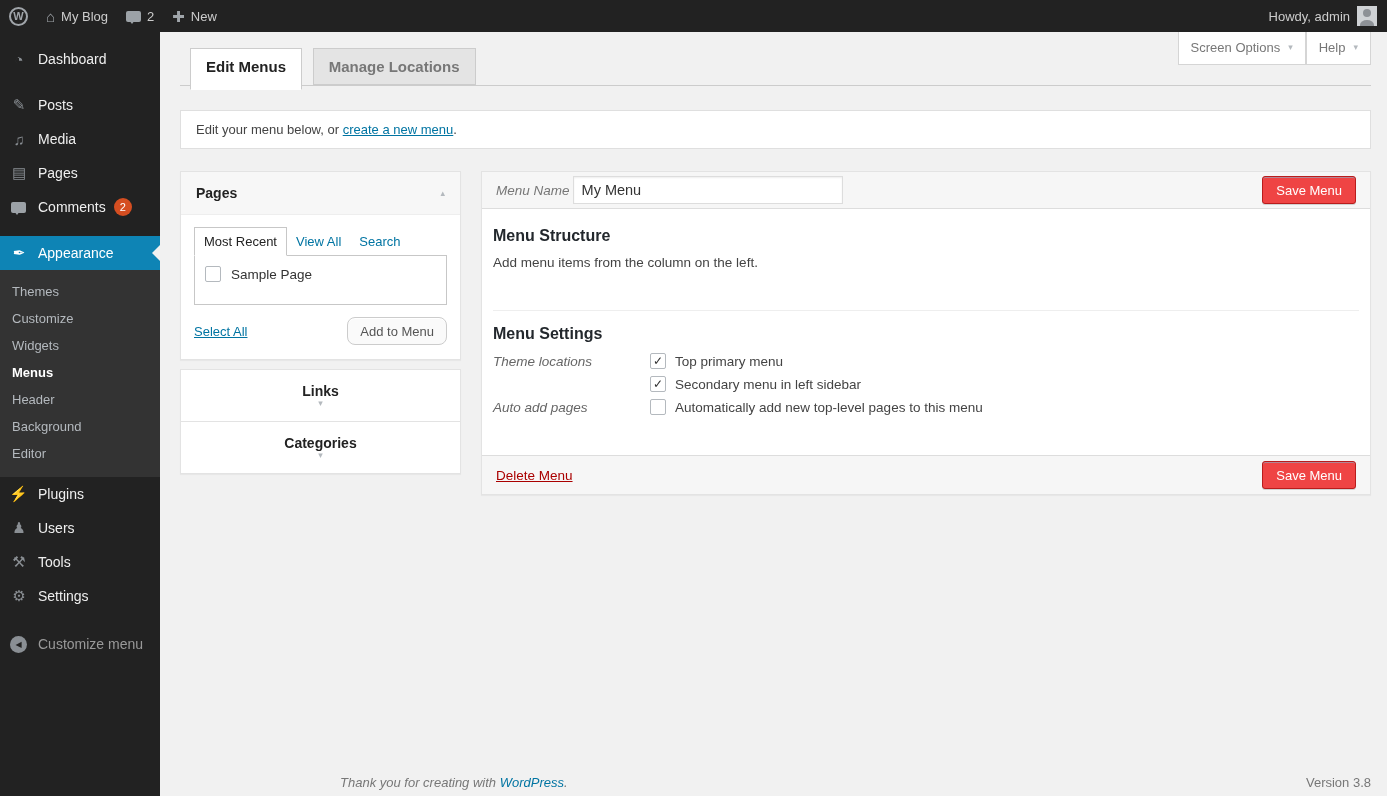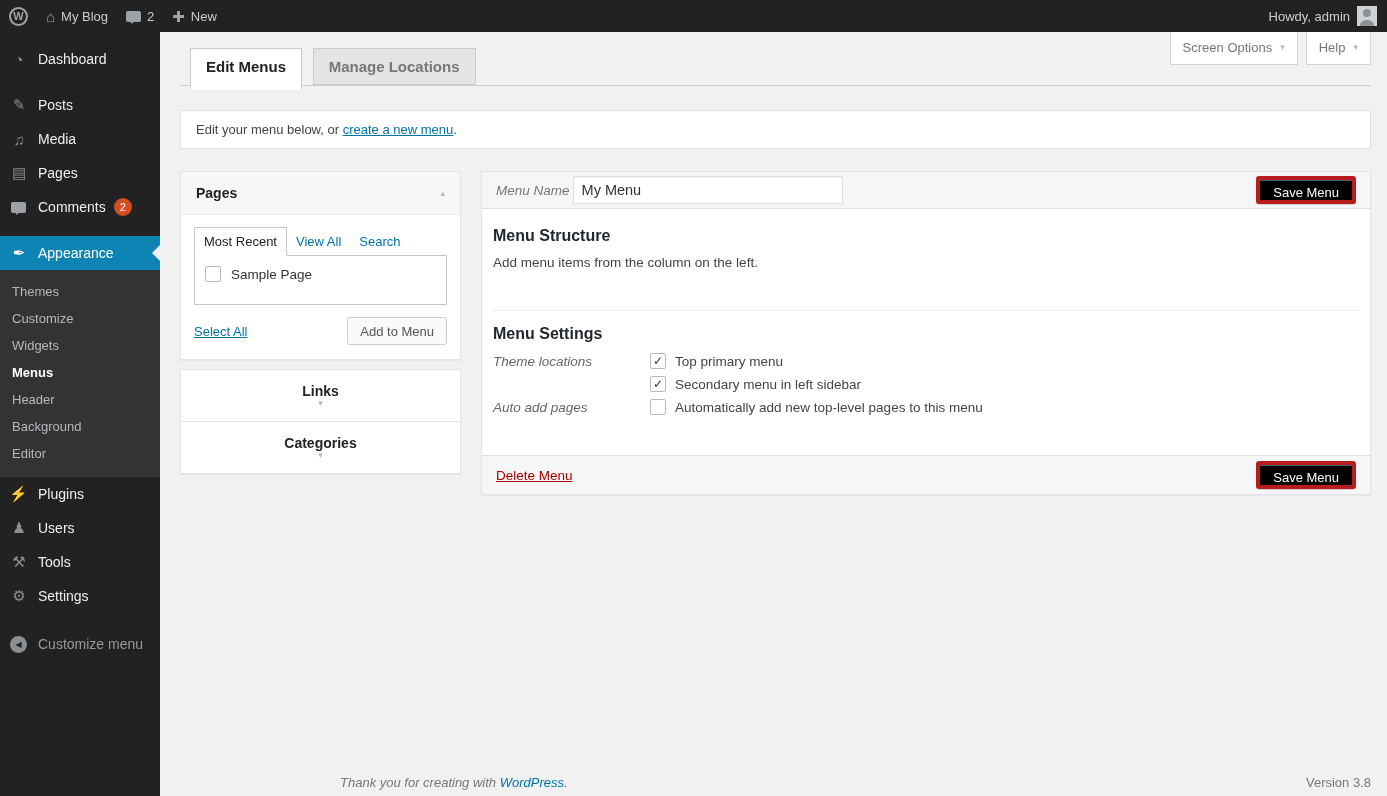--- a/index.html
+++ b/index.html
@@ -61,21 +61,21 @@
   .submenu-item { padding: 6px 12px; color: #b4b9be; font-size: 13px; cursor: pointer; }
   .submenu-item.active { color: #fff; font-weight: bold; }
   .collapse-row { display: flex; align-items: center; height: 34px; padding-left: 9px; margin-top: 14px; cursor: pointer; color: #999; }
   .collapse-circle {
     width: 17px; height: 17px; border-radius: 50%; background: #8a8f94; color: #222;
     display: flex; align-items: center; justify-content: center; font-size: 8px; margin-right: 11px; margin-left: 1px;
   }
 
   
   .content { position: absolute; top: 32px; left: 160px; width: 1227px; height: 764px; }
-  .top-buttons { position: absolute; top: 0; right: 16px; display: flex; gap: 8px; z-index: 10; }
+  .top-buttons { position: absolute; top: 0; right: 16px; display: flex; z-index: 10; }
   .top-btn {
     background: #fff; border: 1px solid #d5d5d5; border-top: none; color: #777;
     padding: 8px 12px 9px; font-size: 13px; display: flex; align-items: center; gap: 8px; cursor: pointer;
   }
   .tri { color: #b4b9be; font-size: 9px; line-height: 1; }
 
   .nav-tabs { margin: 16px 16px 0 20px; height: 38px; border-bottom: 1px solid #ccc; padding-left: 10px; }
   .nav-tab {
     display: inline-block; vertical-align: top; padding: 9px 15px; height: 37px;
     font-size: 15px; font-weight: bold; border: 1px solid #ccc; background: #e4e4e4;
@@ -111,21 +111,21 @@
   .page-item { display: flex; align-items: center; gap: 10px; color: #333; font-size: 13.5px; cursor: pointer; }
   .checkbox {
     width: 16px; height: 16px; background: #fff; border: 1px solid #b4b9be;
     display: inline-flex; align-items: center; justify-content: center; flex: none;
     font-size: 12px; color: #1e8cbe; border-radius: 2px; cursor: pointer;
   }
   .checkbox.checked::after { content: "✓"; color: #333; font-size: 12px; line-height: 1; }
   .panel-actions { display: flex; align-items: center; justify-content: space-between; margin-top: 12px; }
   .button-secondary {
     font-family: "Liberation Sans", sans-serif; font-size: 13px; color: #555;
-    background: #fafafa; border: 1px solid #ccc; border-radius: 3px; padding: 5px 12px;
+    background: #fafafa; border: 1px solid #ccc; border-radius: 8px; padding: 5px 12px;
     height: 28px; cursor: pointer; box-shadow: inset 0 1px 0 #fff;
   }
   .accordion-stack { margin-top: 9px; background: #fff; border: 1px solid #e3e3e3; box-shadow: 0 1px 1px rgba(0,0,0,0.04); }
   .accordion-row {
     display: flex; align-items: center; justify-content: space-between;
     padding: 13px 15px; cursor: pointer; flex-direction: column;
   }
   .accordion-row + .accordion-row { border-top: 1px solid #e3e3e3; }
   .accordion-title { font-size: 14px; font-weight: bold; color: #222; }
 
@@ -136,21 +136,21 @@
     border-bottom: 1px solid #ddd; padding: 4px 14px; height: 37px;
   }
   .menu-name-label { font-style: italic; color: #777; font-size: 13.5px; margin-right: 3px; }
   .menu-name-input {
     width: 270px; height: 28px; border: 1px solid #ddd; background: #fff;
     padding: 2px 8px; font-size: 14.5px; color: #333; font-family: "Liberation Sans", sans-serif;
     box-shadow: inset 0 1px 2px rgba(0,0,0,0.07);
   }
   .button-primary {
     margin-left: auto; font-family: "Liberation Sans", sans-serif; font-size: 13px;
-    background: #000000; border: 4px solid #b91c1c; border-radius: 3px; color: #fff;
+    background: #ef4444; border: 1px solid #b91c1c; border-radius: 3px; color: #fff;
     padding: 5px 13px; height: 28px; cursor: pointer;
     box-shadow: inset 0 1px 0 rgba(120,200,230,0.5), 0 1px 0 rgba(0,0,0,0.15);
     text-align: right;
   }
   .editor-body { padding: 14px 11px 22px; }
   .section-title { font-size: 16px; font-weight: bold; color: #23282d; margin: 4px 0 10px; }
   .section-hint { font-size: 13.5px; color: #444; margin-bottom: 40px; }
   .editor-divider { border: none; border-top: 1px solid #eee; margin: 0 0 14px; }
   .settings-row { display: flex; margin-bottom: 11px; }
   .settings-label { width: 157px; flex: none; font-style: italic; color: #666; font-size: 13.5px; padding-top: 1px; }

